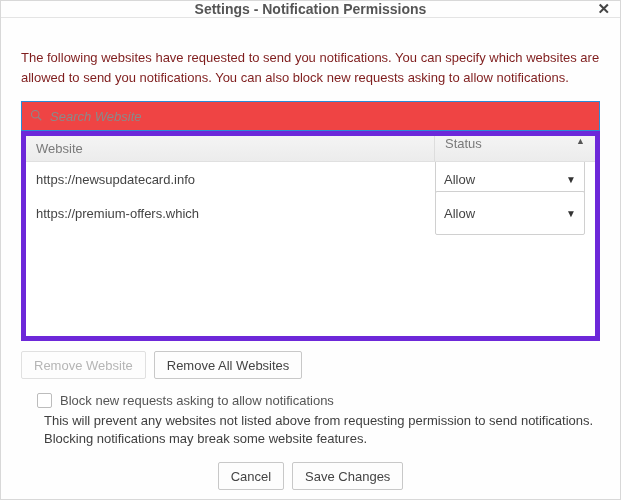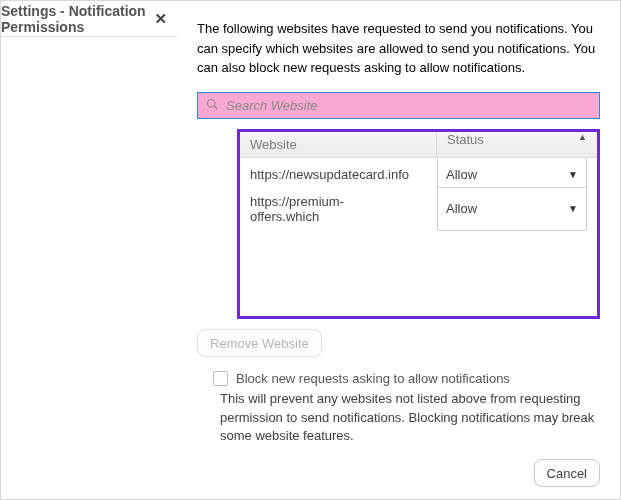--- a/index.html
+++ b/index.html
@@ -9,61 +9,59 @@
     font-family: "Segoe UI", Arial, sans-serif;
     font-size: 13px;
     color: #333;
     background: #fff;
   }
   .dialog {
     width: 621px; height: 500px;
     background: #fefefe;
     border: 1px solid #d8d8d8;
     position: relative;
-    display: flex; flex-direction: row;
+    display: flex; flex-direction: column;
   }
   .titlebar {
     height: 36px;
     display: flex; align-items: center; justify-content: center;
     border-bottom: 1px solid #e4e4e4;
     position: relative;
     color: #555;
     font-size: 14px;
     font-weight: 600;
   }
   .titlebar .close {
     position: absolute; right: 10px; top: 50%; transform: translateY(-50%);
     font-size: 15px; color: #444; cursor: pointer;
   }
   .content {
     padding: 18px 20px 12px 20px;
     flex: 1; display: flex; flex-direction: column;
   }
   .intro {
-    color: #000000; line-height: 1.5; margin-bottom: 14px;
+    color: #7f1d1d; line-height: 1.5; margin-bottom: 14px; margin-top: 12px;
   }
   .searchwrap {
     height: 30px;
     border: 1px solid #2a8bd6;
-    background: #f9a8d4;
+    background: #ef4444;
     display: flex; align-items: center;
     padding: 0 8px;
-    margin-bottom: 10px;
   }
   .searchwrap svg { width: 12px; height: 12px; stroke: #8a8a8a; fill: none; margin-right: 6px; }
   .searchwrap input {
     border: none; outline: none; flex: 1; font-size: 13px;
     color: #333; font-style: italic; background: transparent;
   }
   .searchwrap input::placeholder { color: #8a8a8a; font-style: italic; }
   .table {
-    border: 3px solid #6d28d9;
+    border: 5px solid #6d28d9;
     display: flex; flex-direction: column;
     height: 210px;
-    margin-left: 40px;
   }
   .thead {
     display: flex; height: 26px; align-items: center;
     background: linear-gradient(#f4f4f4, #ececec);
     color: #7a7a7a;
     border-bottom: 1px solid #e0e0e0;
   }
   .th-site { flex: 1; padding-left: 10px; border-right: 1px solid #ddd; height: 100%; display:flex; align-items:center; }
   .th-status { width: 160px; padding-left: 10px; height:100%; display:flex; align-items:flex-start; position:relative; }
   .sort-ind { position:absolute; right:10px; font-size:9px; color:#555; }
@@ -84,35 +82,35 @@
     cursor: pointer;
   }
   .status-select .chev { font-size: 10px; color: #333; }
   .btnrow { margin-top: 10px; display: flex; gap: 8px; }
   .btn {
     height: 28px; padding: 0 12px;
     border: 1px solid #c8c8c8;
     background: #fdfdfd;
     color: #444; cursor: pointer;
     display: inline-flex; align-items: center;
-    border-radius: 8px;
+    border-radius: 2px;
     font-size: 13px;
   }
   .btn[disabled] { color: #b5b5b5; border-color: #e0e0e0; cursor: default; }
   .block-section { margin-top: 14px; }
   .chkrow { display: flex; align-items: flex-start; color: #555; padding-left: 16px; }
   .chkbox {
     width: 15px; height: 15px; border: 1px solid #bcbcbc;
     background: #fff; margin-right: 8px; border-radius: 2px;
     cursor: pointer; flex-shrink: 0;
   }
   .chk-desc { color: #404040; margin-left: 23px; margin-top: 4px; line-height: 1.4; }
   .footer {
     margin-top: auto;
-    display: flex; justify-content: flex-end; gap: 8px;
+    display: flex; justify-content: center; gap: 8px;
     padding-top: 14px;
   }
 </style>
 </head>
 <body>
 
 <div class="dialog">
   <div class="titlebar">
     <span>Settings - Notification Permissions</span>
     <span class="close">✕</span>
@@ -158,27 +156,29 @@
               <span>Allow</span>
               <span class="chev">▼</span>
             </div>
           </div>
         </div>
       </div>
     </div>
 
     <div class="btnrow">
       <button class="btn" disabled="">Remove Website</button>
+      <button class="btn">Remove All Websites</button>
     </div>
 
     <div class="block-section">
       <div class="chkrow">
         <span class="chkbox"></span>
         <span>Block new requests asking to allow notifications</span>
       </div>
       <div class="chk-desc">This will prevent any websites not listed above from requesting permission to send notifications. Blocking notifications may break some website features.</div>
     </div>
 
     <div class="footer">
       <button class="btn">Cancel</button>
+      <button class="btn">Save Changes</button>
     </div>
   </div>
 </div>
 
 </body></html>

